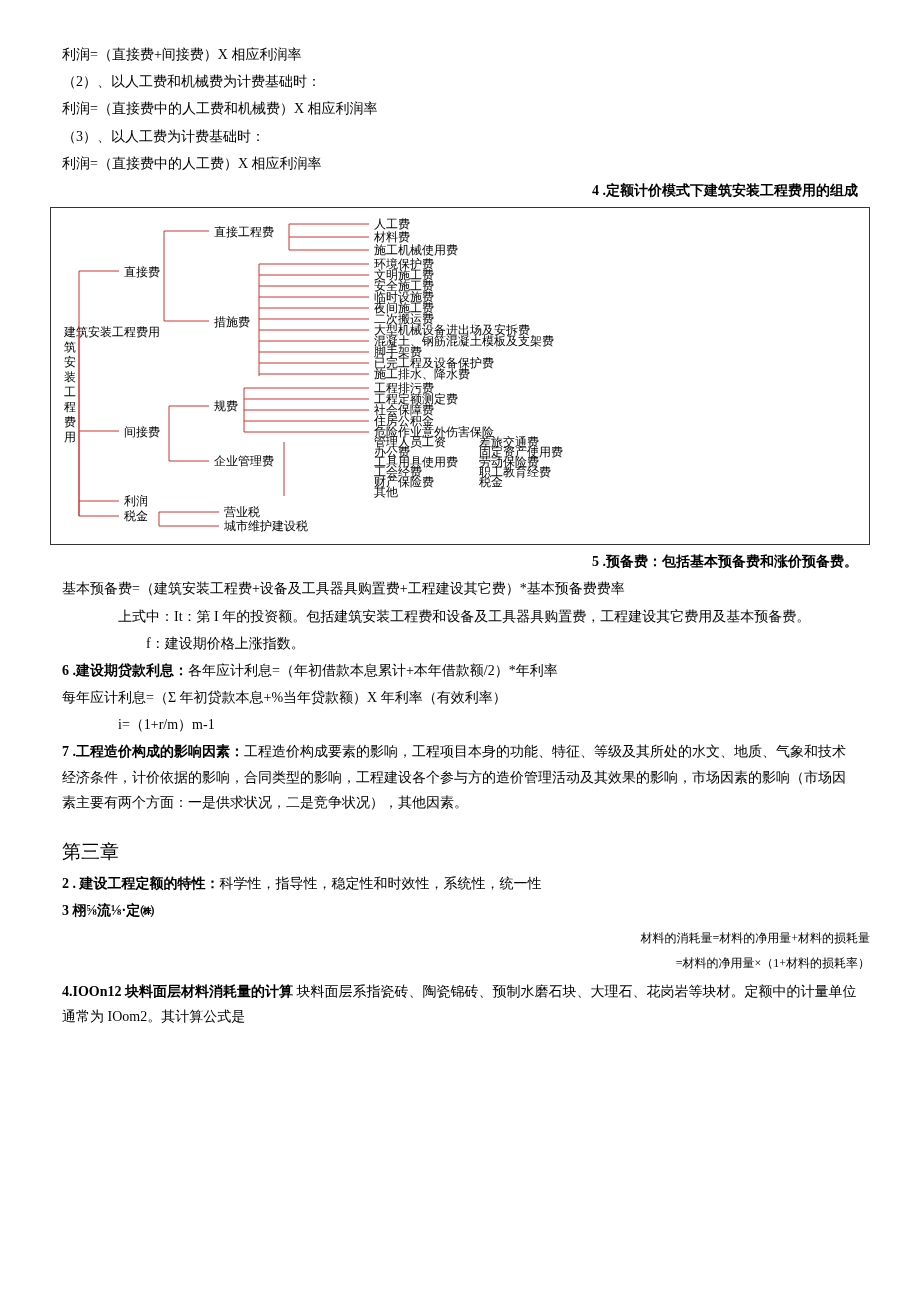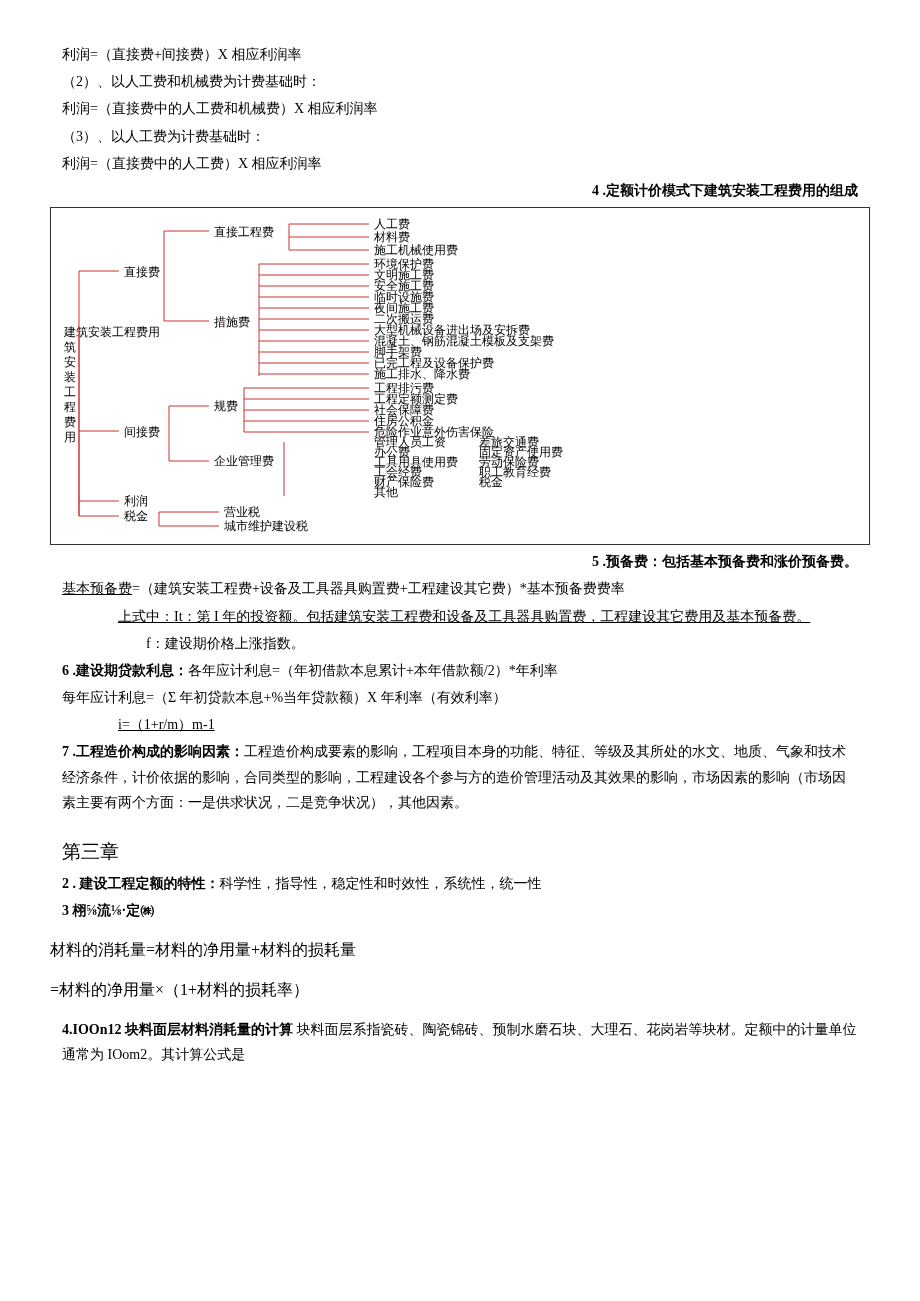--- a/index.html
+++ b/index.html
@@ -7,37 +7,37 @@
     font-size: 14px;
     line-height: 1.8;
     margin: 0;
     padding: 40px 50px;
     width: 820px;
     color: #000;
     background: #fff;
   }
   p { margin: 2px 12px; }
   .bold { font-weight: bold; text-align: right; }
-  .underline { text-decoration: underline; }
+  .underline { }
   .diagram-box {
     border: 1px solid #333;
     padding: 8px;
     margin: 4px 0;
     font-size: 12px;
     line-height: 1.4;
   }
   .chapter { font-size: 19px; margin-top: 20px; }
   .formula {
-    font-size: 16px;
-    text-align: left;
-    margin: 12px 0;
+    font-size: 12px;
+    text-align: right;
+    margin: 4px 0;
     font-family: "SimSun", serif;
   }
   .indent1 { padding-left: 2em; }
-  .indent2 { padding-left: 4em; text-decoration: underline; }
+  .indent2 { padding-left: 4em; }
   .indent3 { padding-left: 6em; }
   .diagram svg { display: block; }
 </style>
 </head>
 <body>
 
 <div>
 
   <p>利润=（直接费+间接费）X 相应利润率</p>
   <p>（2）、以人工费和机械费为计费基础时：</p>

